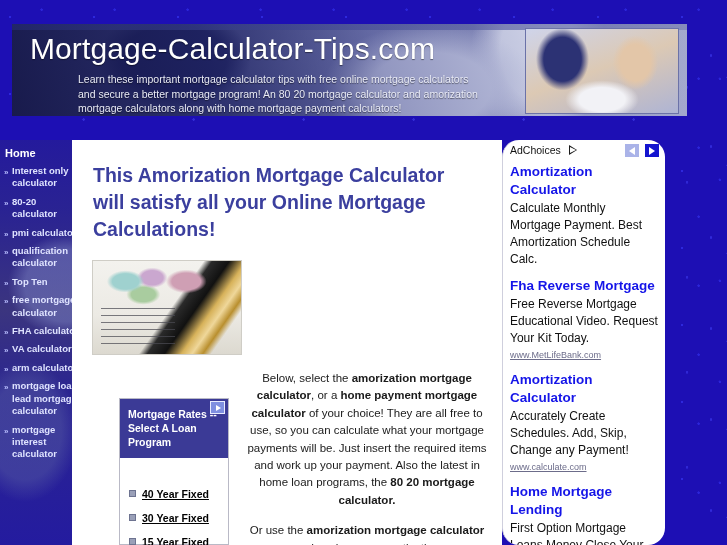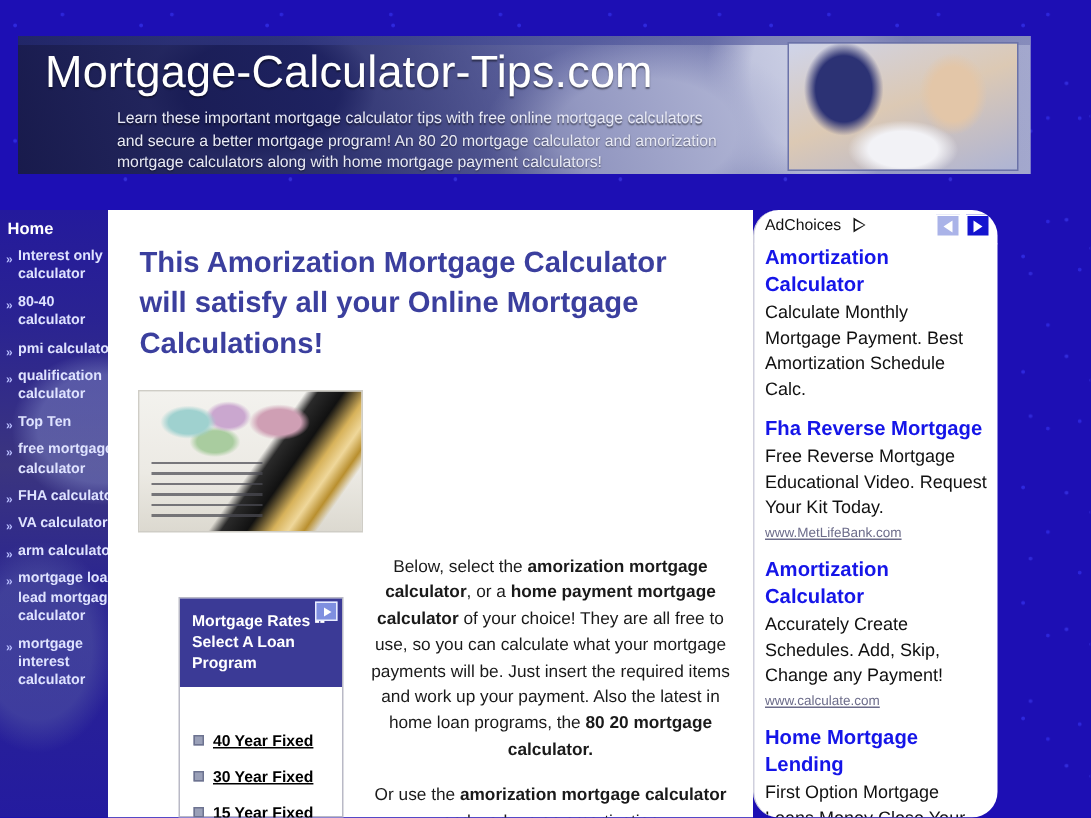--- a/index.html
+++ b/index.html
@@ -262,21 +262,21 @@
     <div id="bannerSub">Learn these important mortgage calculator tips with free online mortgage calculators and secure a better mortgage program! An 80 20 mortgage calculator and amorization mortgage calculators along with home mortgage payment calculators!</div>
     <div id="bannerPhoto"></div>
   </div>
 
   <div id="cols">
 
     <div id="nav">
       <div class="navhome">Home</div>
       <div id="navItems">
           <div class="navitem"><span class="bl">»</span><span>Interest only calculator</span></div>
-          <div class="navitem"><span class="bl">»</span><span>80-40 calculator</span></div>
+          <div class="navitem"><span class="bl">»</span><span>80-20 calculator</span></div>
           <div class="navitem"><span class="bl">»</span><span>pmi calculator</span></div>
           <div class="navitem"><span class="bl">»</span><span>qualification calculator</span></div>
           <div class="navitem"><span class="bl">»</span><span>Top Ten</span></div>
           <div class="navitem"><span class="bl">»</span><span>free mortgage calculator</span></div>
           <div class="navitem"><span class="bl">»</span><span>FHA calculator</span></div>
           <div class="navitem"><span class="bl">»</span><span>VA calculator</span></div>
           <div class="navitem"><span class="bl">»</span><span>arm calculator</span></div>
           <div class="navitem"><span class="bl">»</span><span>mortgage loan lead mortgage calculator</span></div>
           <div class="navitem"><span class="bl">»</span><span>mortgage interest calculator</span></div>
         </div>

